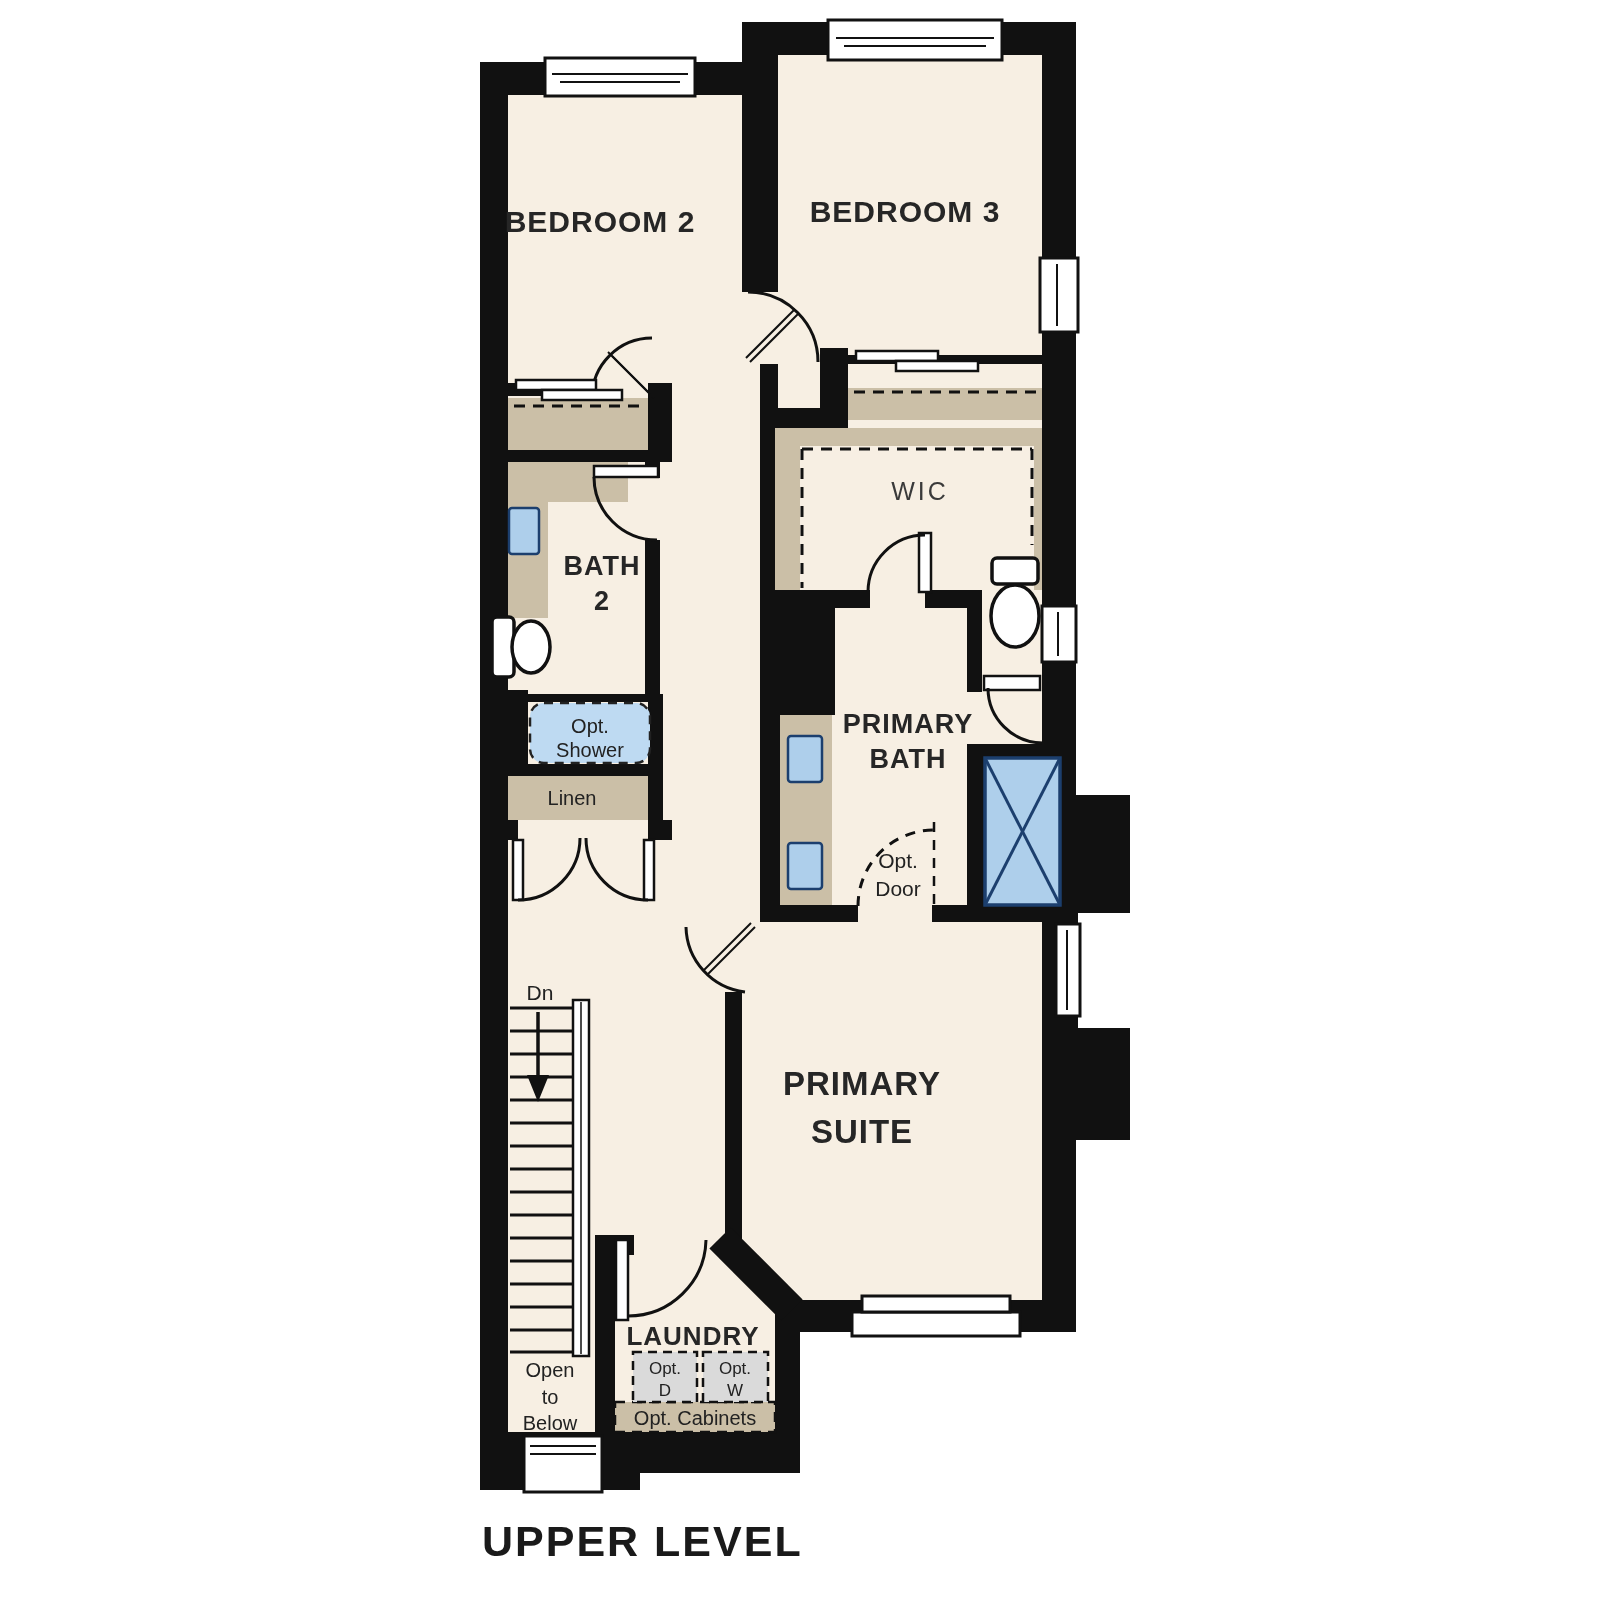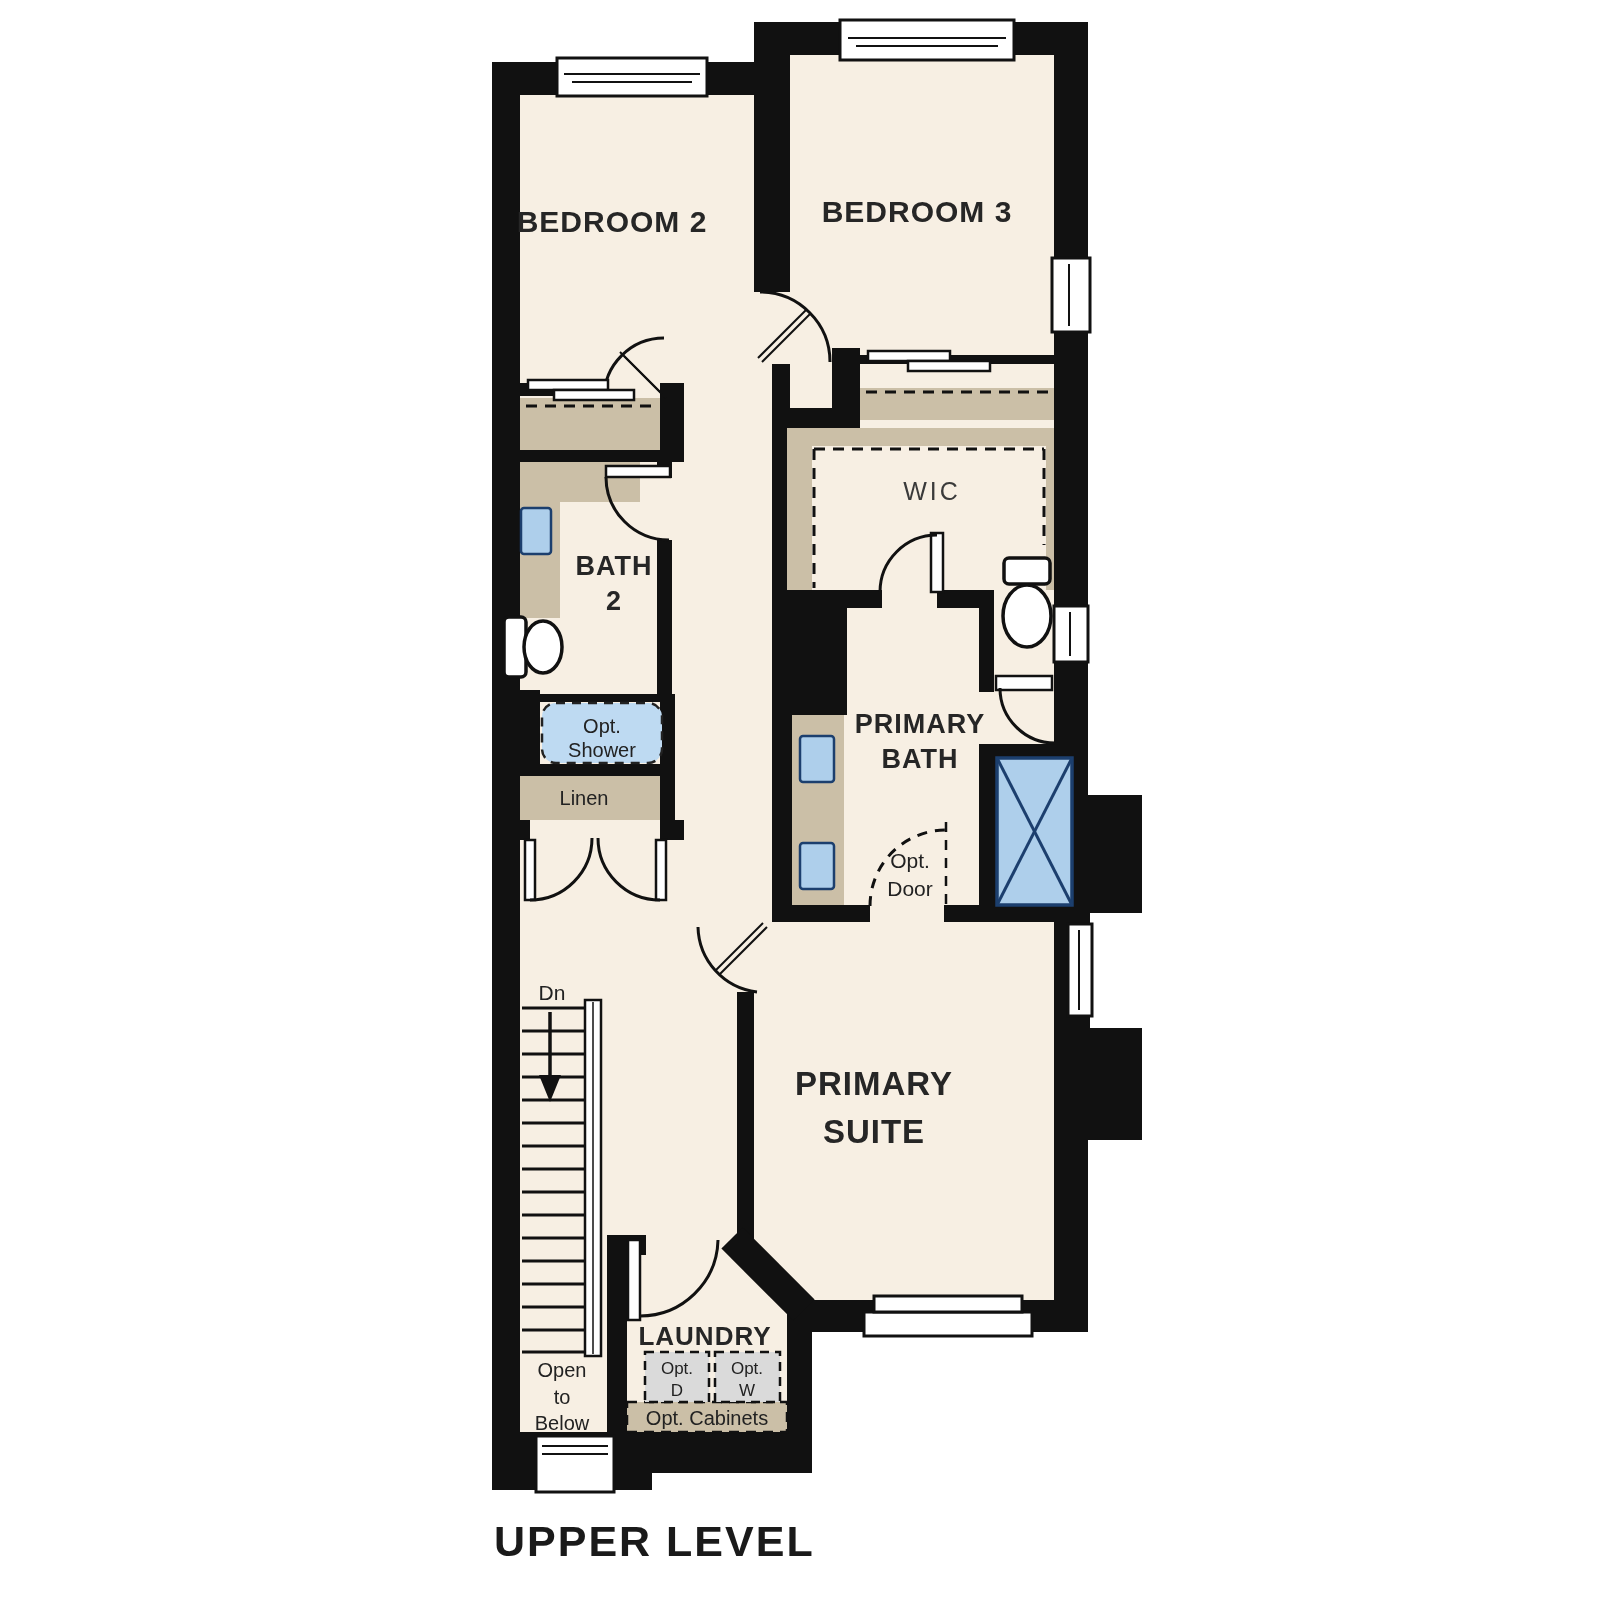--- a/index.html
+++ b/index.html
@@ -6,21 +6,21 @@
     --wall:#111111;
     --floor:#f7efe3;
     --tan:#cbbfa7;
     --blue:#aecfeb;
     --blue-light:#bedaf2;
     --navy:#1c3f6e;
     --gray:#dadada;
     --ink:#262626;
   }
   html,body{margin:0;padding:0;background:#ffffff;}
-  .page{width:1340px;height:1600px;background:#ffffff;position:relative;font-family:"Liberation Sans", sans-serif;margin-left:12px;}
+  .page{width:1340px;height:1600px;background:#ffffff;position:relative;font-family:"Liberation Sans", sans-serif;}
   svg{display:block;}
   .room-label{font-family:"Liberation Sans", sans-serif;font-weight:bold;fill:#262626;letter-spacing:1px;}
   .wic-label{font-family:"Liberation Sans", sans-serif;font-weight:400;fill:#3a3a3a;letter-spacing:3px;}
   .small-label{font-family:"Liberation Sans", sans-serif;font-weight:400;fill:#222222;}
   .title-label{font-family:"Liberation Sans", sans-serif;font-weight:bold;fill:#1a1a1a;letter-spacing:2px;}
   .wallrect{fill:var(--wall);}
   .tanrect{fill:var(--tan);}
   .dash{stroke:#111;stroke-width:3;fill:none;stroke-dasharray:11 8;}
   .arc{stroke:#111;stroke-width:3;fill:none;}
   .leaf{fill:#ffffff;stroke:#111;stroke-width:2.5;}

